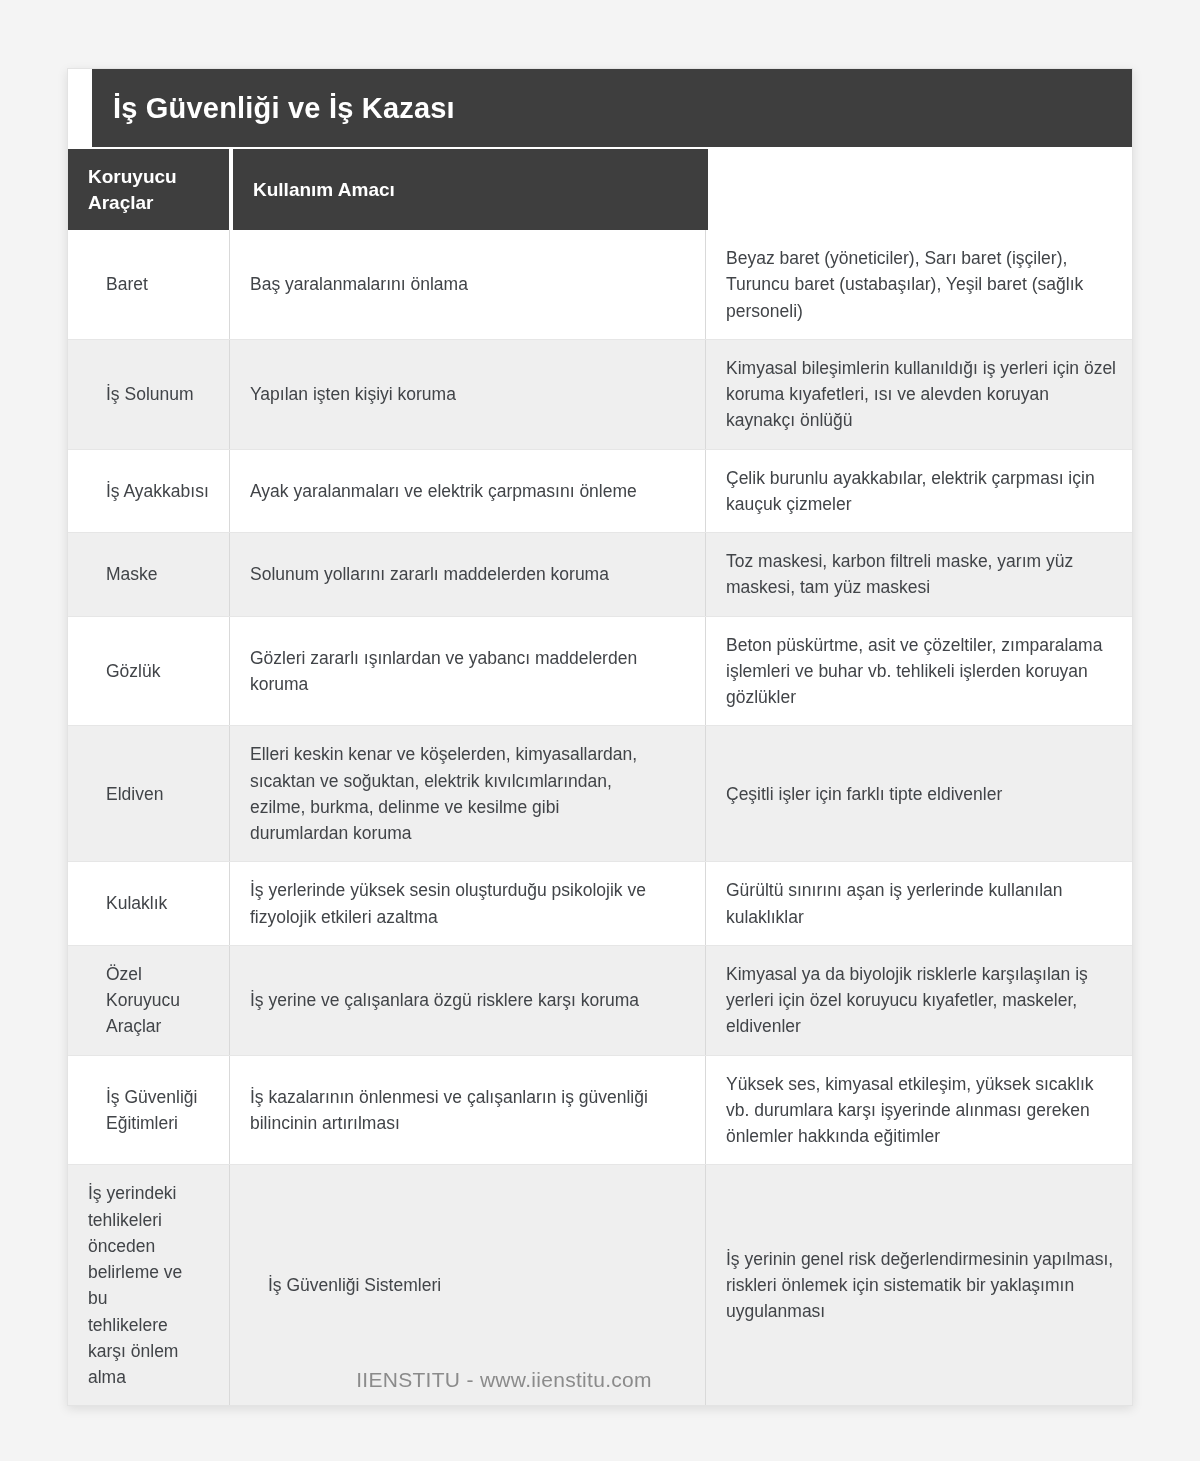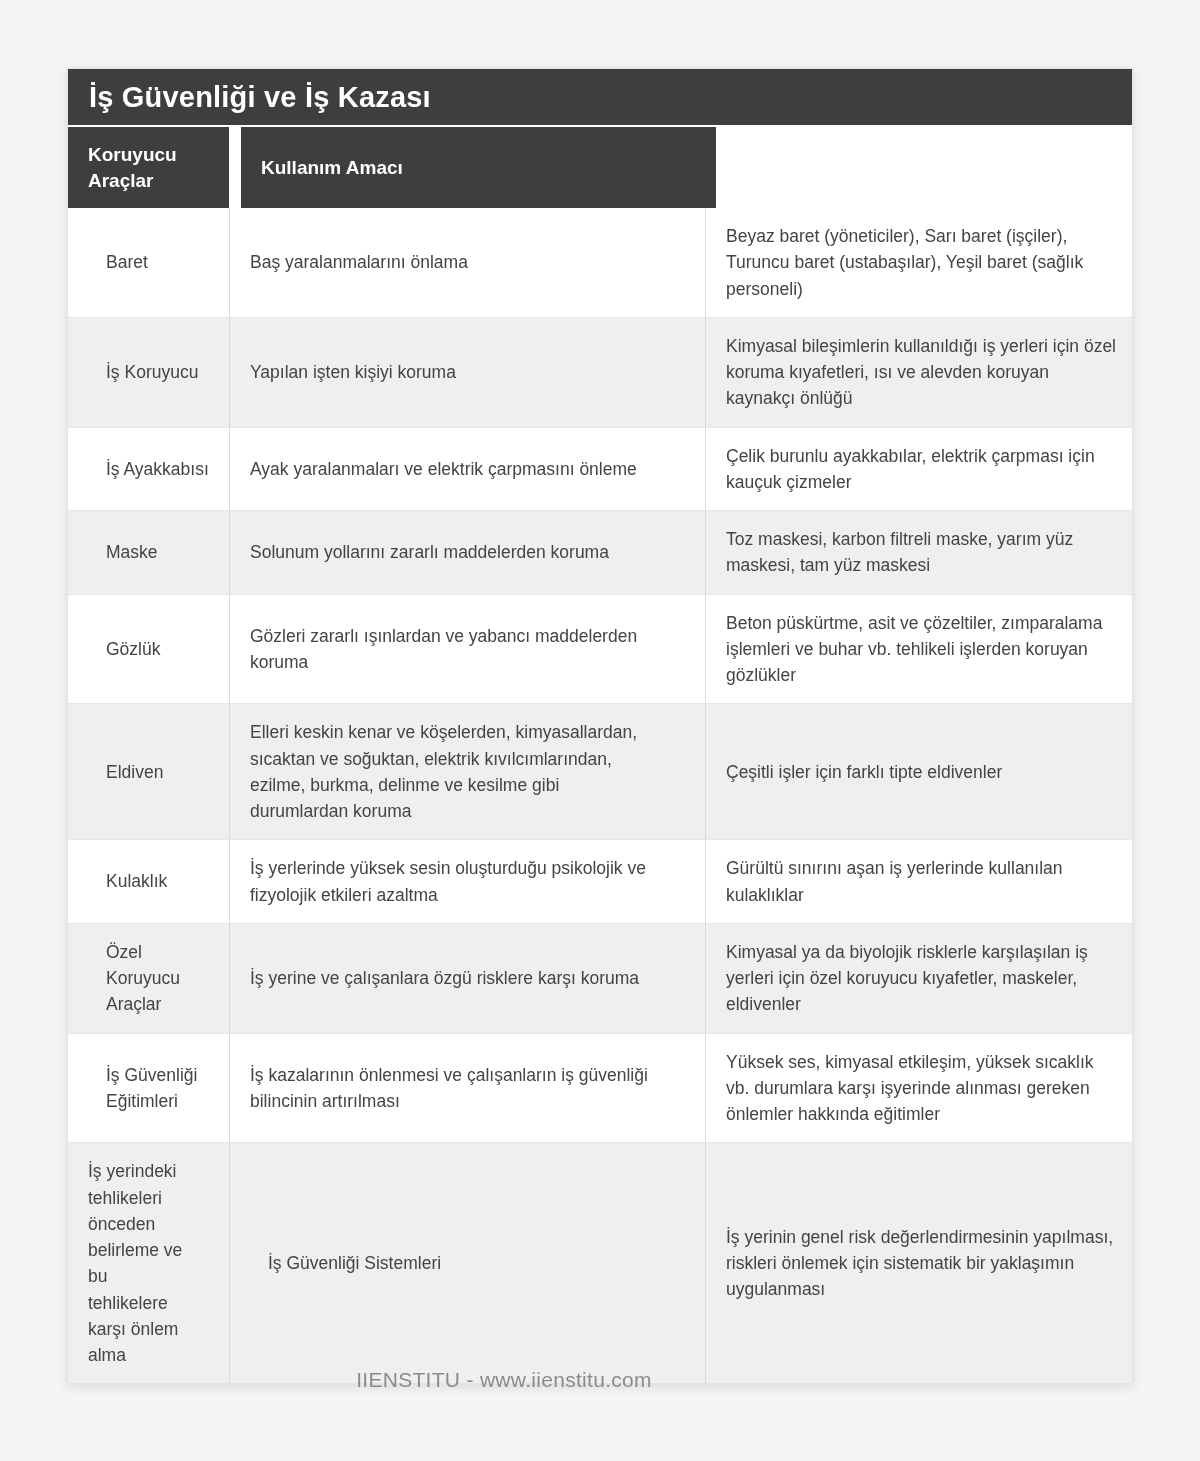--- a/index.html
+++ b/index.html
@@ -16,38 +16,39 @@
     left: 67px; top: 68px;
     width: 1066px;
     background: #ffffff;
     border: 1px solid #e3e3e3;
     box-shadow: 0 3px 10px rgba(0,0,0,0.10);
   }
 
   
   .title-bar {
     background: #3e3e3e;
-    height: 56px;
+    height: 78px;
     display: flex;
     align-items: center;
     padding: 0 21px;
     margin-bottom: 2px;
+    margin-left: 24px;
   }
   .title-bar h1 {
     color: #ffffff;
     font-size: 29px;
     font-weight: bold;
     letter-spacing: 0.2px;
   }
 
   
   .header-row {
     display: grid;
     grid-template-columns: 161px 475px 1fr;
-    gap: 12px;
+    gap: 4px;
     background: #ffffff;
   }
   .th {
     background: #3e3e3e;
     color: #ffffff;
     font-size: 19px;
     font-weight: bold;
     min-height: 81px;
     display: flex;
     align-items: center;
@@ -104,21 +105,21 @@
 
     <div class="tbody">
 
       <div class="tr">
         <div class="td col-tool">Baret</div>
         <div class="td col-purpose">Baş yaralanmalarını önlama</div>
         <div class="td col-examples">Beyaz baret (yöneticiler), Sarı baret (işçiler), Turuncu baret (ustabaşılar), Yeşil baret (sağlık personeli)</div>
       </div>
 
       <div class="tr">
-        <div class="td col-tool">İş Koruyucu</div>
+        <div class="td col-tool">İş Solunum</div>
         <div class="td col-purpose">Yapılan işten kişiyi koruma</div>
         <div class="td col-examples">Kimyasal bileşimlerin kullanıldığı iş yerleri için özel koruma kıyafetleri, ısı ve alevden koruyan kaynakçı önlüğü</div>
       </div>
 
       <div class="tr">
         <div class="td col-tool">İş Ayakkabısı</div>
         <div class="td col-purpose">Ayak yaralanmaları ve elektrik çarpmasını önleme</div>
         <div class="td col-examples">Çelik burunlu ayakkabılar, elektrik çarpması için kauçuk çizmeler</div>
       </div>
 

